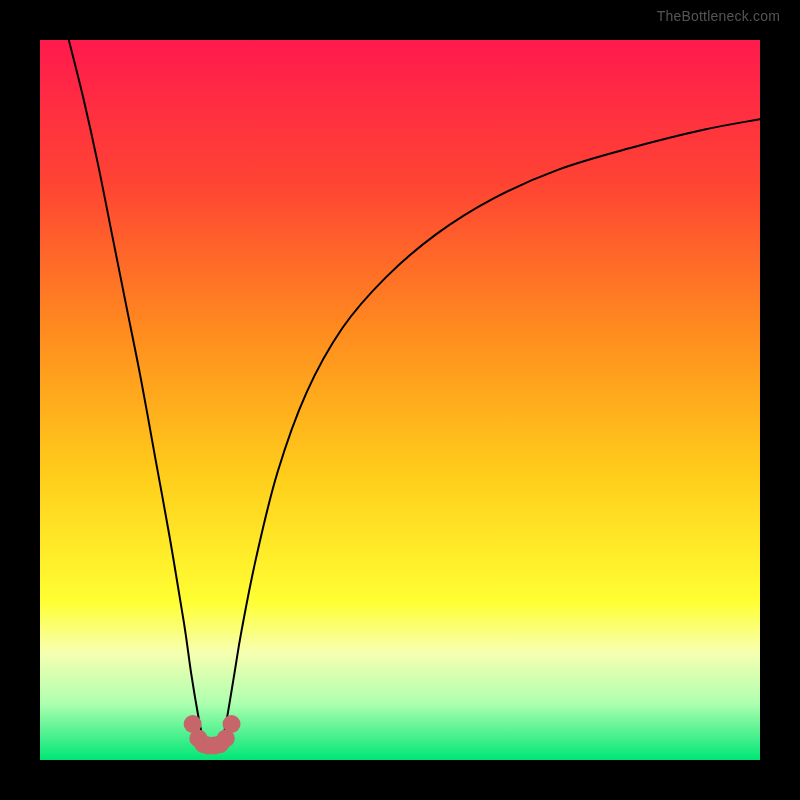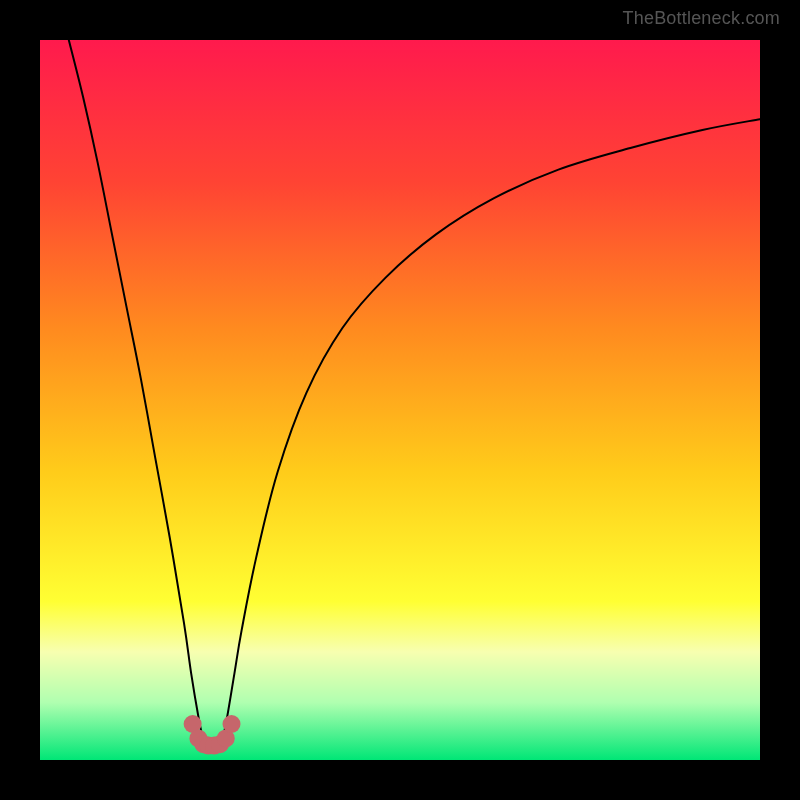--- a/index.html
+++ b/index.html
@@ -28,21 +28,21 @@
   .plot svg {
     display: block;
     width: 720px;
     height: 720px;
   }
   .watermark {
     position: absolute;
     top: 8px;
     right: 20px;
     color: #555;
-    font-size: 18px;
+    font-size: 14px;
     font-weight: 400;
     letter-spacing: 0.2px;
     user-select: none;
   }
 </style>
 </head>
 <body>
 
 <div class="outer">
   <div class="watermark">TheBottleneck.com</div>

